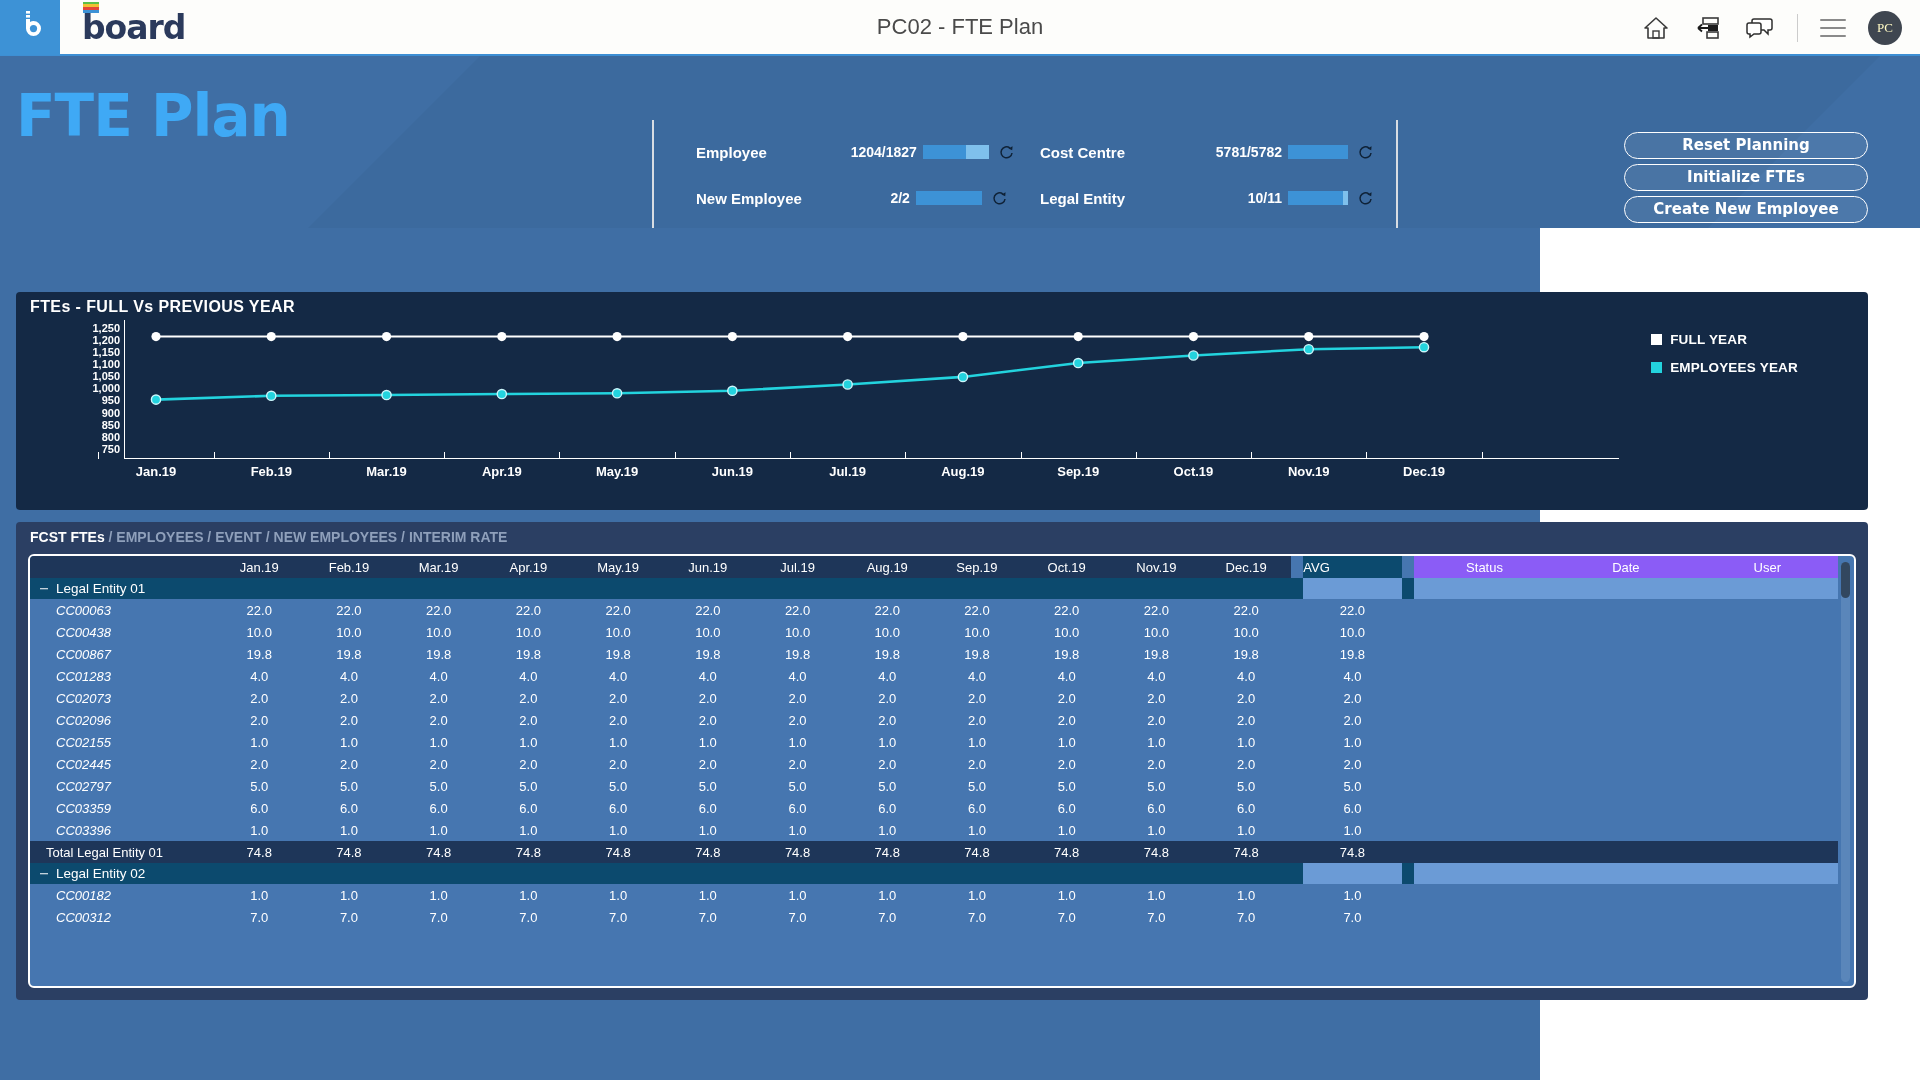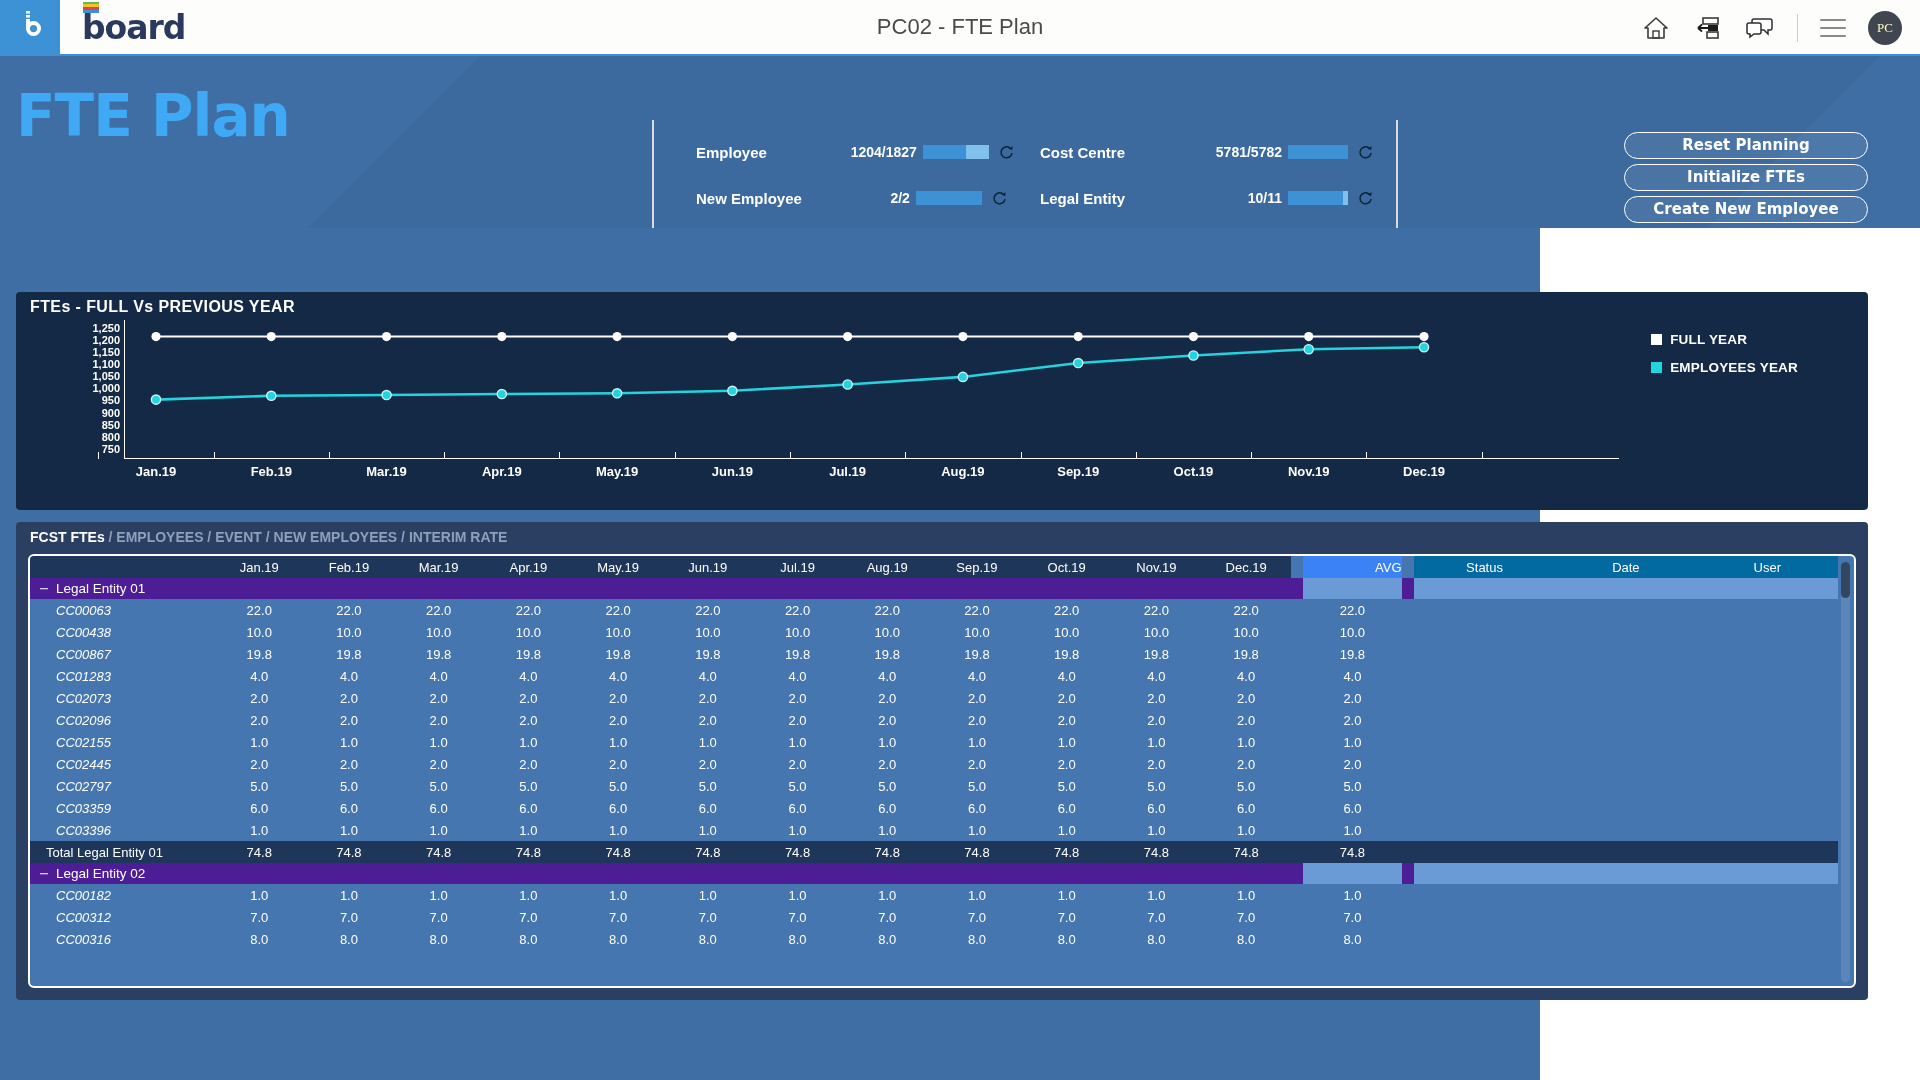--- a/index.html
+++ b/index.html
@@ -163,25 +163,25 @@
   }
   table.grid { width: 1808px; border-collapse: collapse; table-layout: fixed; }
   table.grid th, table.grid td {
     font-size: 13px; color: #ffffff; padding: 0; height: 22px;
     font-family: "Liberation Sans", sans-serif;
   }
   .hrow th { background: #1e3659; height: 38px; font-weight: normal; font-size: 14px; vertical-align: middle; }
   .hrow th.c-name { background: #1e3659; }
   .hrow th.c-mon { text-align: center; }
   .hrow th.c-gap { background: #4676b0; width: 10px; }
-  .hrow th.c-avg { text-align: right; background: #3b82f6; }
-  .hrow th.c-meta { text-align: center; background: #0369a1; }
+  .hrow th.c-avg { text-align: left; background: #0c4a6e; }
+  .hrow th.c-meta { text-align: center; background: #8b5cf6; }
 
   tr.group td {
-    background: #4c1d95; font-size: 13.5px; height: 21px;
+    background: #0c4a6e; font-size: 13.5px; height: 21px;
   }
   tr.group td.gname { padding-left: 26px; position: relative; }
   tr.group td.gname .minus {
     position: absolute; left: 10px; top: 50%; transform: translateY(-50%);
     width: 8px; height: 1.5px; background: #ffffff;
   }
   tr.data td { background: #4676b0; }
   tr.data td.name { padding-left: 26px; font-style: italic; }
   tr.data td.num { text-align: center; }
   tr.total td { background: #1e3659; font-size: 13px; height: 22px; }
@@ -783,41 +783,20 @@
               <td class="num">7.0</td>
               <td class="num">7.0</td>
               <td class="num">7.0</td>
               <td class="gap"></td>
               <td class="avgcell">7.0</td>
               <td class="gap"></td>
               <td class="meta"></td>
               <td class="meta"></td>
               <td class="meta"></td>
             </tr>
-            <tr class="data">
-              <td class="name">CC00316</td>
-              <td class="num">8.0</td>
-              <td class="num">8.0</td>
-              <td class="num">8.0</td>
-              <td class="num">8.0</td>
-              <td class="num">8.0</td>
-              <td class="num">8.0</td>
-              <td class="num">8.0</td>
-              <td class="num">8.0</td>
-              <td class="num">8.0</td>
-              <td class="num">8.0</td>
-              <td class="num">8.0</td>
-              <td class="num">8.0</td>
-              <td class="gap"></td>
-              <td class="avgcell">8.0</td>
-              <td class="gap"></td>
-              <td class="meta"></td>
-              <td class="meta"></td>
-              <td class="meta"></td>
-            </tr>
           </tbody>
       </table>
       <div class="scrollbar">
         <div class="thumb"></div>
       </div>
     </div>
   </div>
 </div>
 
 </body></html>

